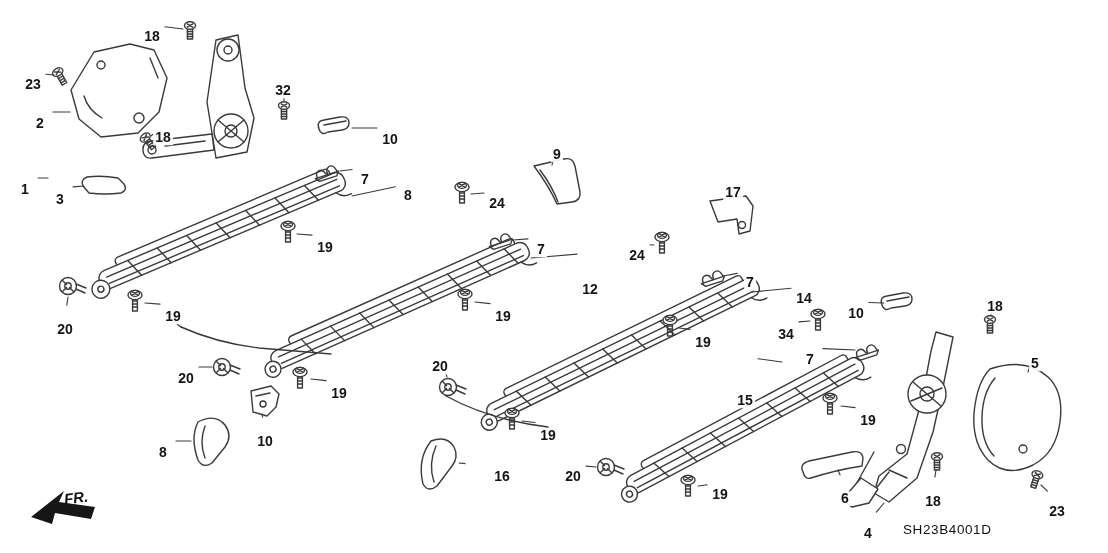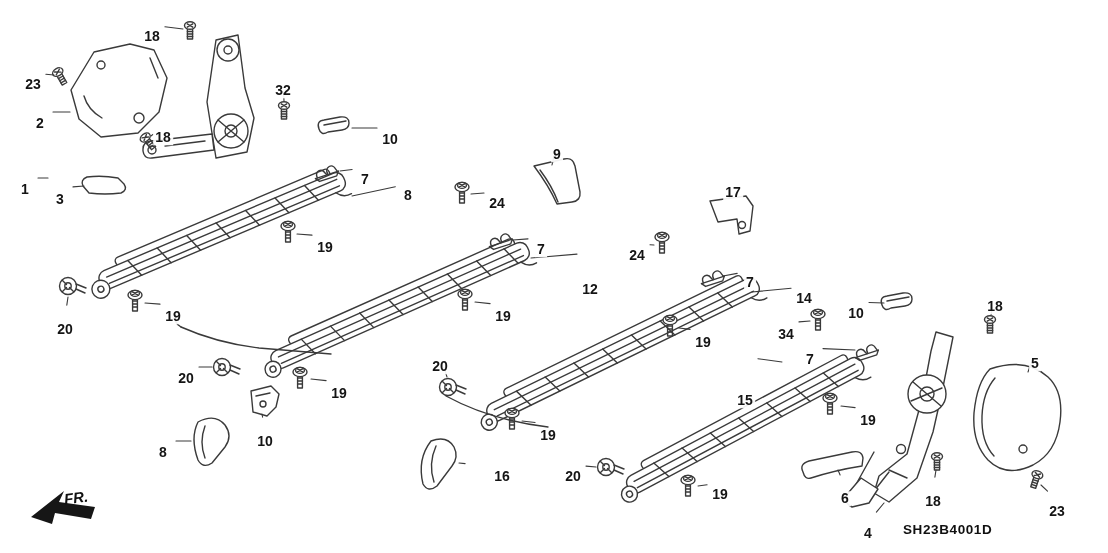--- a/index.html
+++ b/index.html
@@ -10,21 +10,21 @@
   #scene *{stroke:#3a3a3a;stroke-width:1.4;fill:none;stroke-linecap:round;stroke-linejoin:round}
   #scene .fw{fill:#ffffff}
   #scene .fd{fill:#161616;stroke:none}
   #leader-lines line{stroke:#3a3a3a;stroke-width:1.1}
   #callouts{position:absolute;left:0;top:12px;width:892px;height:553px;pointer-events:none}
   .callout{position:absolute;transform:translate(-50%,-50%);font-size:14px;font-weight:600;
            color:#141414;background:rgba(255,255,255,.92);padding:0 2px;line-height:1.1;
            pointer-events:auto;cursor:pointer}
   .fr-label{position:absolute;left:64px;top:489px;font-weight:700;font-style:italic;
             font-size:15px;color:#101010;transform:rotate(-7deg)}
-  .diagram-code{position:absolute;left:903px;top:522px;font-weight:700;font-size:13.5px;
+  .diagram-code{position:absolute;left:903px;top:522px;font-weight:400;font-size:13.5px;
                 letter-spacing:.6px;color:#101010}
 </style>
 </head>
 <body>
 
 <div class="stage">
 
   <svg id="scene" width="1108" height="553" viewBox="0 0 1108 553">
     <defs>
       <g id="screw">

